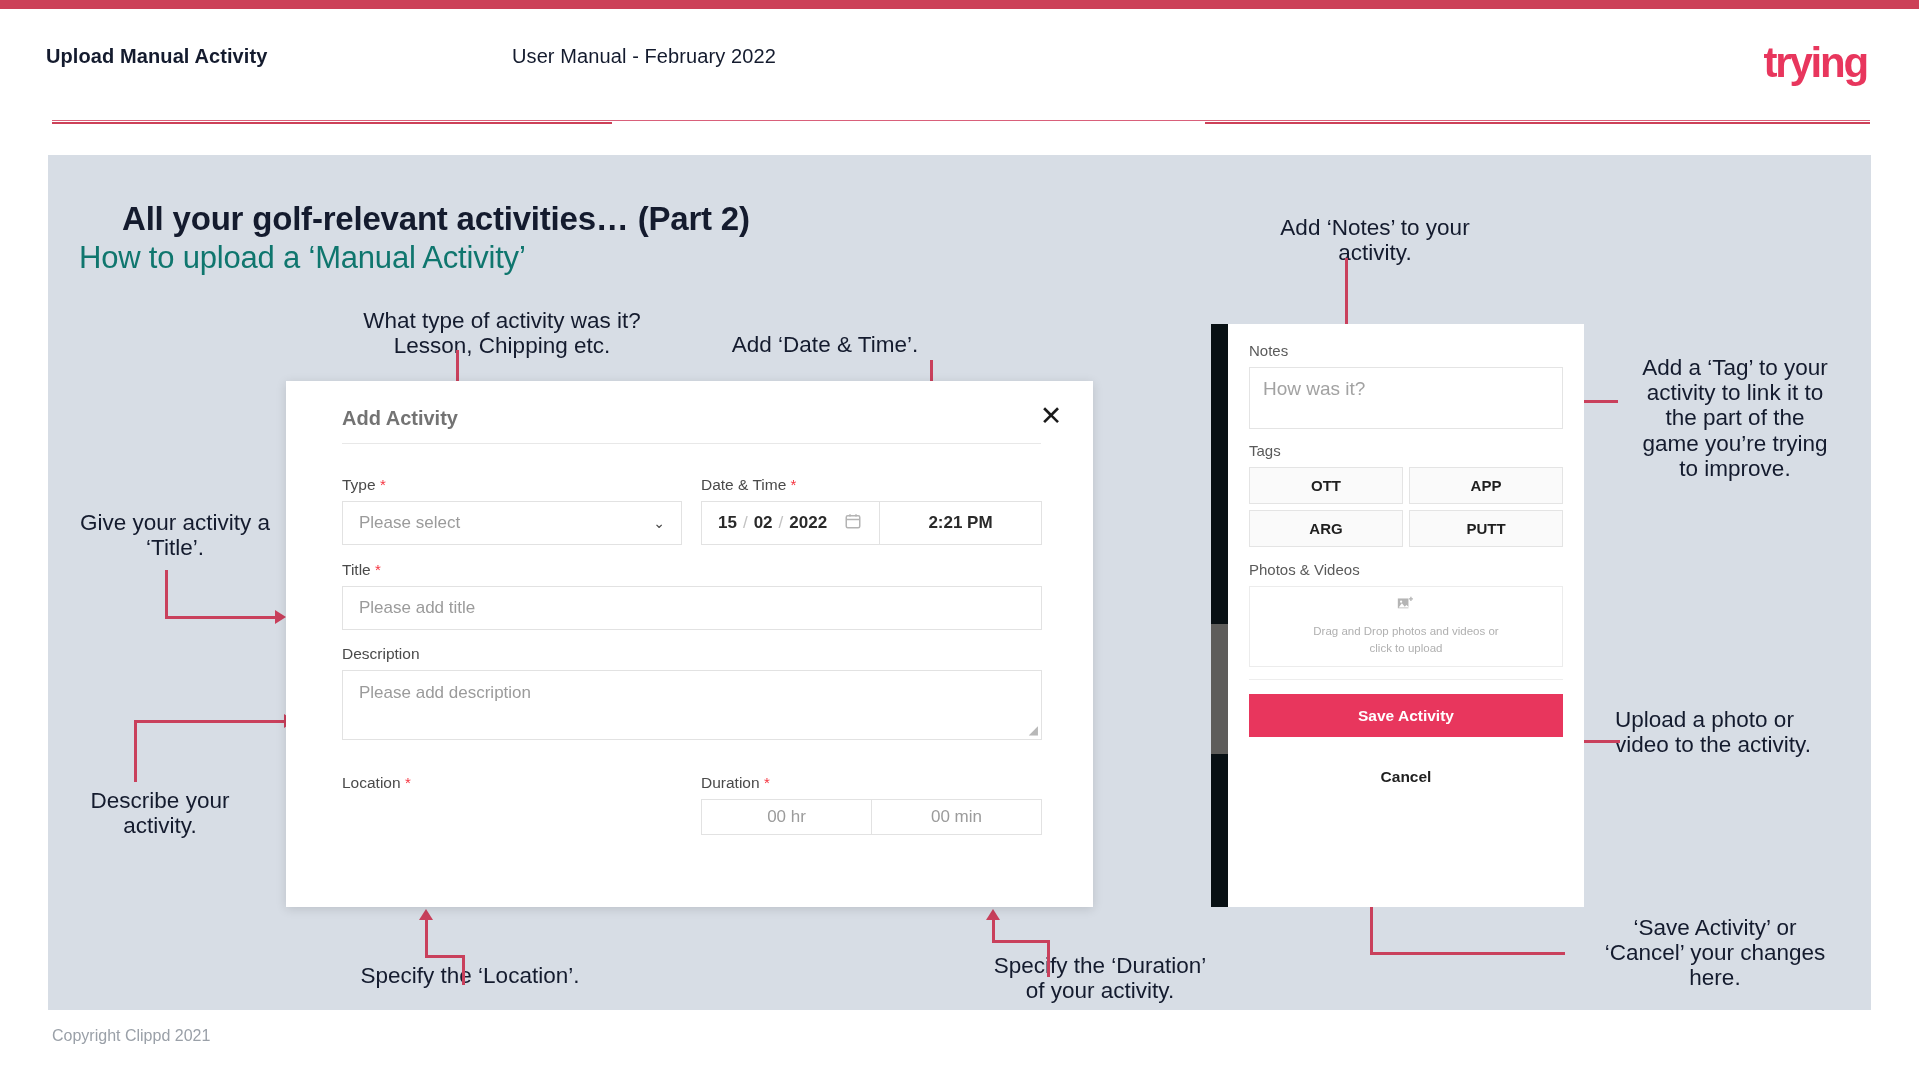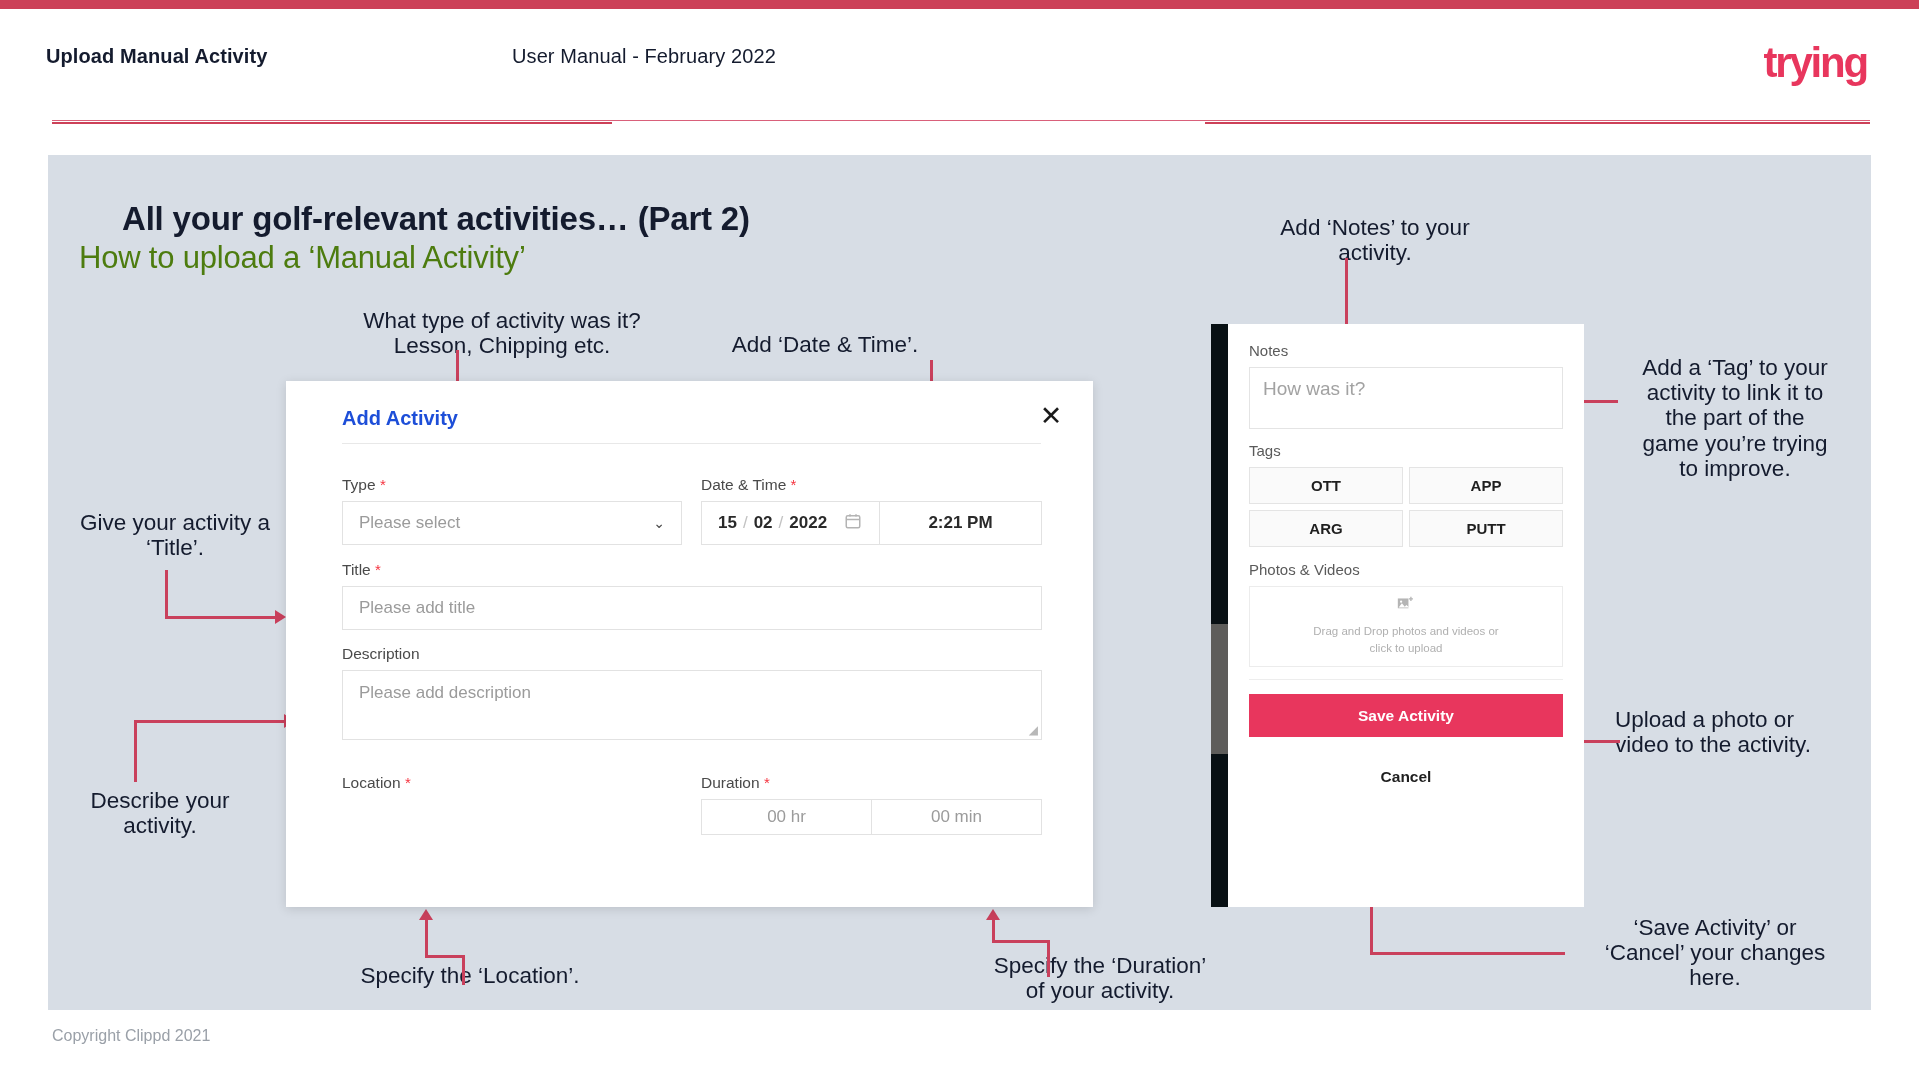--- a/index.html
+++ b/index.html
@@ -39,21 +39,21 @@
   .slide {
     position: absolute; left: 48px; top: 155px; width: 1823px; height: 855px;
     background: #d7dde5;
   }
   .slide-title {
     position: absolute; left: 31px; top: 45px;
     font-size: 33px; font-weight: 700; color: #141b2e; letter-spacing: -.2px; margin-left: 43px;
   }
   .slide-subtitle {
     position: absolute; left: 31px; top: 85px;
-    font-size: 31px; font-weight: 400; color: #4d7c0f; letter-spacing: -.2px;
+    font-size: 31px; font-weight: 400; color: #0f766e; letter-spacing: -.2px;
   }
 
   .footer {
     position: absolute; left: 52px; top: 1027px;
     font-size: 16px; color: #9aa0a8;
   }
 
   
   .anno {
     position: absolute;
@@ -71,21 +71,21 @@
   .arr-left { border-top: 7px solid transparent; border-bottom: 7px solid transparent; border-right: 11px solid #c9405c; }
 
   
   .dialog {
     position: absolute; left: 286px; top: 381px; width: 807px; height: 526px;
     background: #ffffff; box-shadow: 0 2px 10px rgba(0,0,0,.13);
   }
   .dlg-head { position: relative; height: 62px; }
   .dlg-title {
     position: absolute; left: 56px; top: 26px;
-    font-size: 20px; font-weight: 700; color: #1d4ed8;
+    font-size: 20px; font-weight: 700; color: #737373;
   }
   .dlg-close {
     position: absolute; right: 26px; top: 20px;
     width: 32px; height: 32px; font-size: 27px; line-height: 30px;
     text-align: center; color: #1a1a1a; cursor: pointer; font-weight: 400;
   }
   .dlg-sep { position: absolute; left: 56px; top: 62px; width: 699px; height: 1px; background: #e8e8e8; }
 
   .field-label {
     font-size: 15.5px; color: #4a4a4a; margin-bottom: 7px; display: block;

